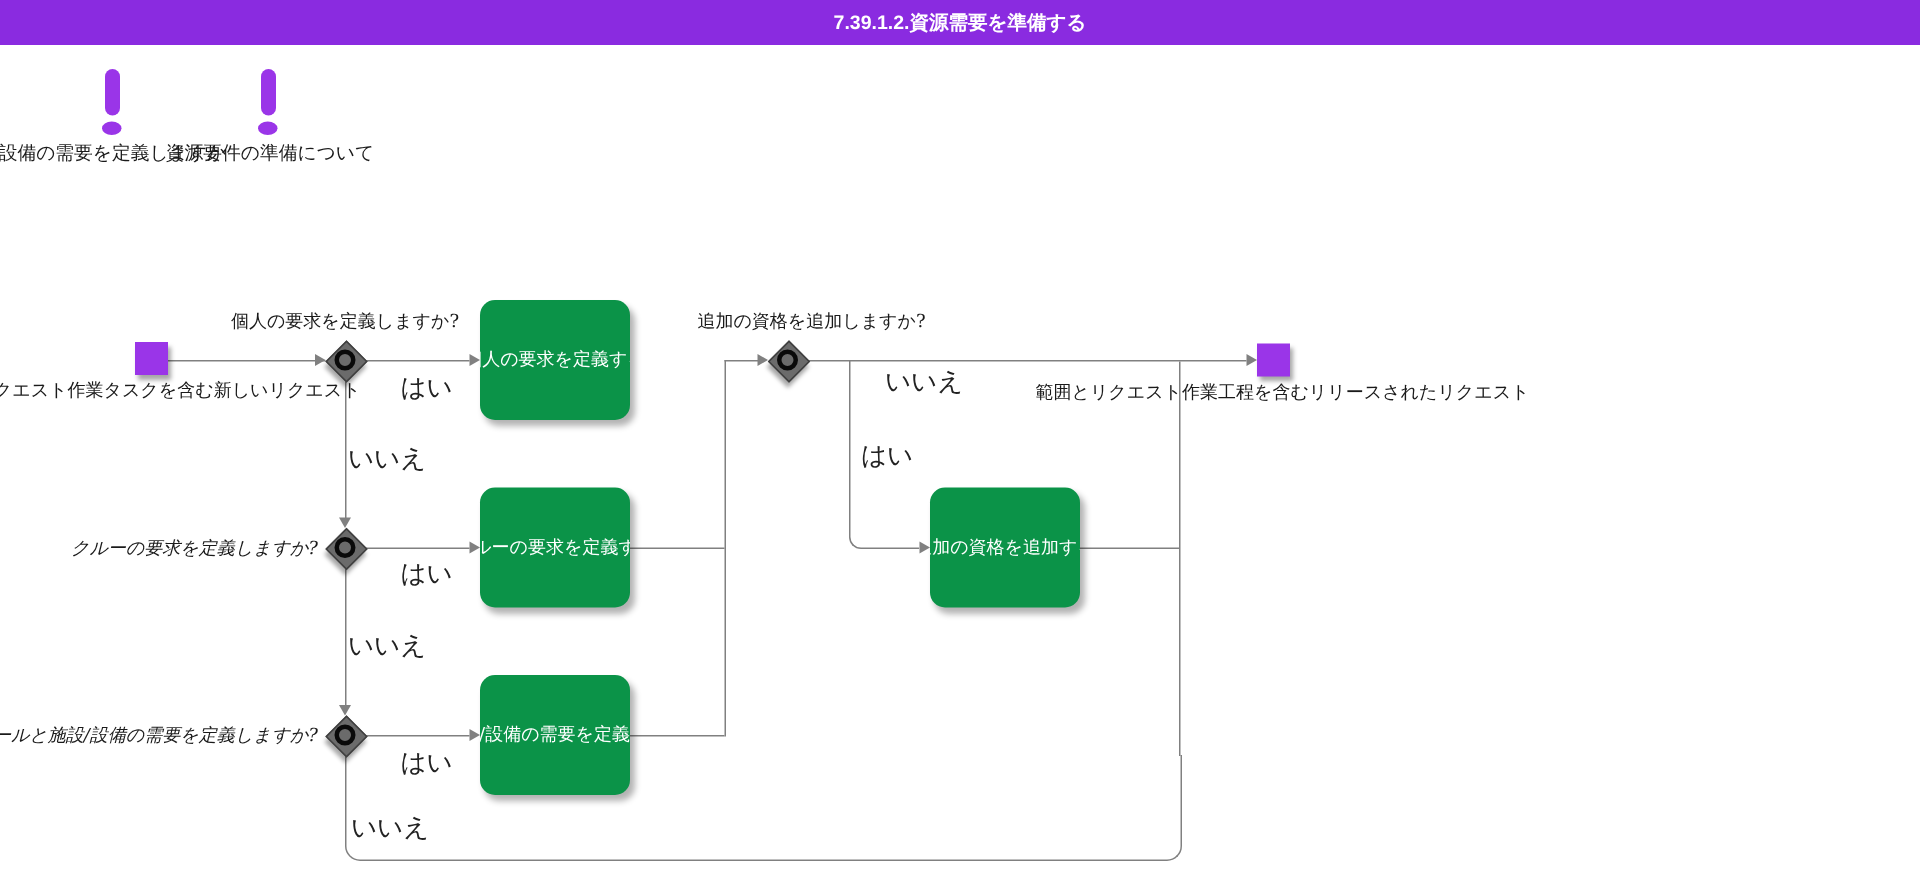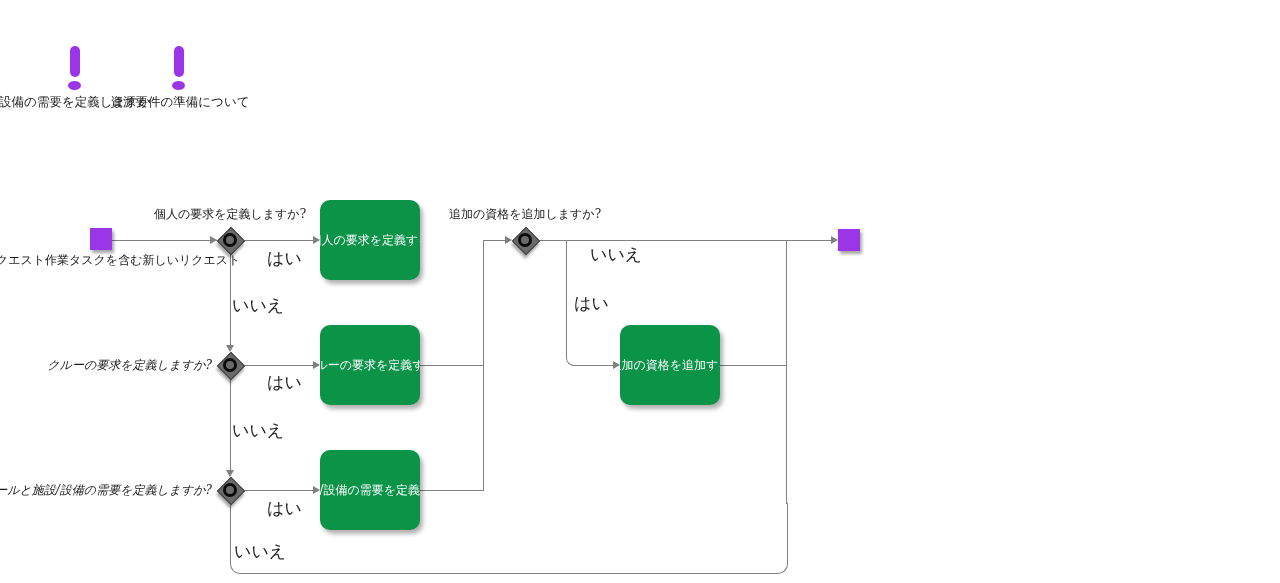--- a/index.html
+++ b/index.html
@@ -50,20 +50,21 @@
     background:var(--purple-node,#9a35e8);}
   .excl-dot{position:absolute;width:13px;height:9px;border-radius:50%;
     background:var(--purple-node,#9a35e8);}
   .note-lbl{position:absolute;font-size:12.5px;white-space:nowrap;transform:translateX(-50%);}
 </style>
 </head>
 <body>
 
 <div class="canvas">
 
+  <div class="title-bar">7.39.1.2.資源需要を準備する</div>
 
   <div class="excl-bar" style="left:70px;top:46px;"></div>
   <div class="excl-dot" style="left:68px;top:81px;"></div>
   <div class="excl-bar" style="left:174px;top:46px;"></div>
   <div class="excl-dot" style="left:172px;top:81px;"></div>
   <div class="note-lbl" style="left:75px;top:94px;">設備の需要を定義しますか</div>
   <div class="note-lbl" style="left:180px;top:94px;">資源要件の準備について</div>
 
   <div class="line" style="left:112px;top:240px;width:105px;height:1px;"></div>
   <div class="line" style="left:243px;top:240px;width:70px;height:1px;"></div>
@@ -94,20 +95,21 @@
   <div class="arr-r" style="left:313px;top:486px;"></div>
   <div class="arr-r" style="left:505px;top:236px;"></div>
   <div class="arr-r" style="left:613px;top:361px;"></div>
   <div class="arr-r" style="left:831px;top:236px;"></div>
   <div class="arr-d" style="left:226px;top:345px;"></div>
   <div class="arr-d" style="left:226px;top:470px;"></div>
 
   <div class="node-sq" style="left:90px;top:228px;"></div>
   <div class="lbl center" style="left:112px;top:252px;">リクエスト作業タスクを含む新しいリクエスト</div>
   <div class="node-sq" style="left:838px;top:229px;"></div>
+  <div class="lbl center" style="left:855px;top:253px;">範囲とリクエスト作業工程を含むリリースされたリクエスト</div>
 
   <div class="gateway" style="left:217px;top:227px;">
     <div class="dia"></div>
     <div class="ring"></div>
   </div>
   <div class="gateway" style="left:217px;top:352px;">
     <div class="dia"></div>
     <div class="ring"></div>
   </div>
   <div class="gateway" style="left:217px;top:477px;">
@@ -115,21 +117,21 @@
     <div class="ring"></div>
   </div>
   <div class="gateway" style="left:512px;top:227px;">
     <div class="dia"></div>
     <div class="ring"></div>
   </div>
 
   <div class="lbl center" style="left:230px;top:206px;">個人の要求を定義しますか?</div>
   <div class="lbl rightal" style="left:212px;top:357px;">クルーの要求を定義しますか?</div>
   <div class="lbl rightal" style="left:212px;top:482px;">ツールと施設/設備の需要を定義しますか?</div>
-  <div class="lbl center" style="left:525px;top:206px;text-align:right;">追加の資格を追加しますか?</div>
+  <div class="lbl center" style="left:541px;top:206px;text-align:right;">追加の資格を追加しますか?</div>
 
   <div class="branch" style="left:267px;top:247px;">はい</div>
   <div class="branch" style="left:232px;top:294px;">いいえ</div>
   <div class="branch" style="left:267px;top:371px;">はい</div>
   <div class="branch" style="left:232px;top:419px;">いいえ</div>
   <div class="branch" style="left:267px;top:497px;">はい</div>
   <div class="branch" style="left:234px;top:540px;">いいえ</div>
   <div class="branch" style="left:590px;top:243px;">いいえ</div>
   <div class="branch" style="left:574px;top:292px;">はい</div>
 

